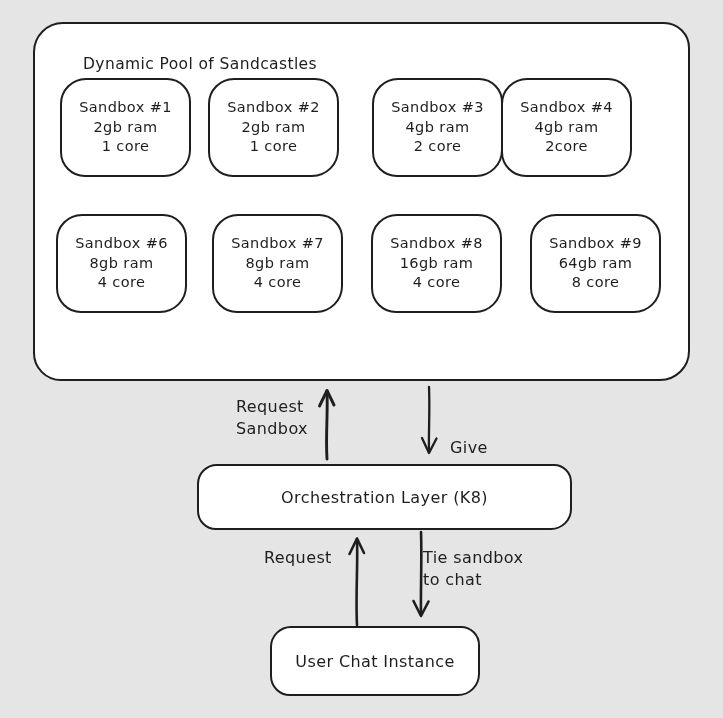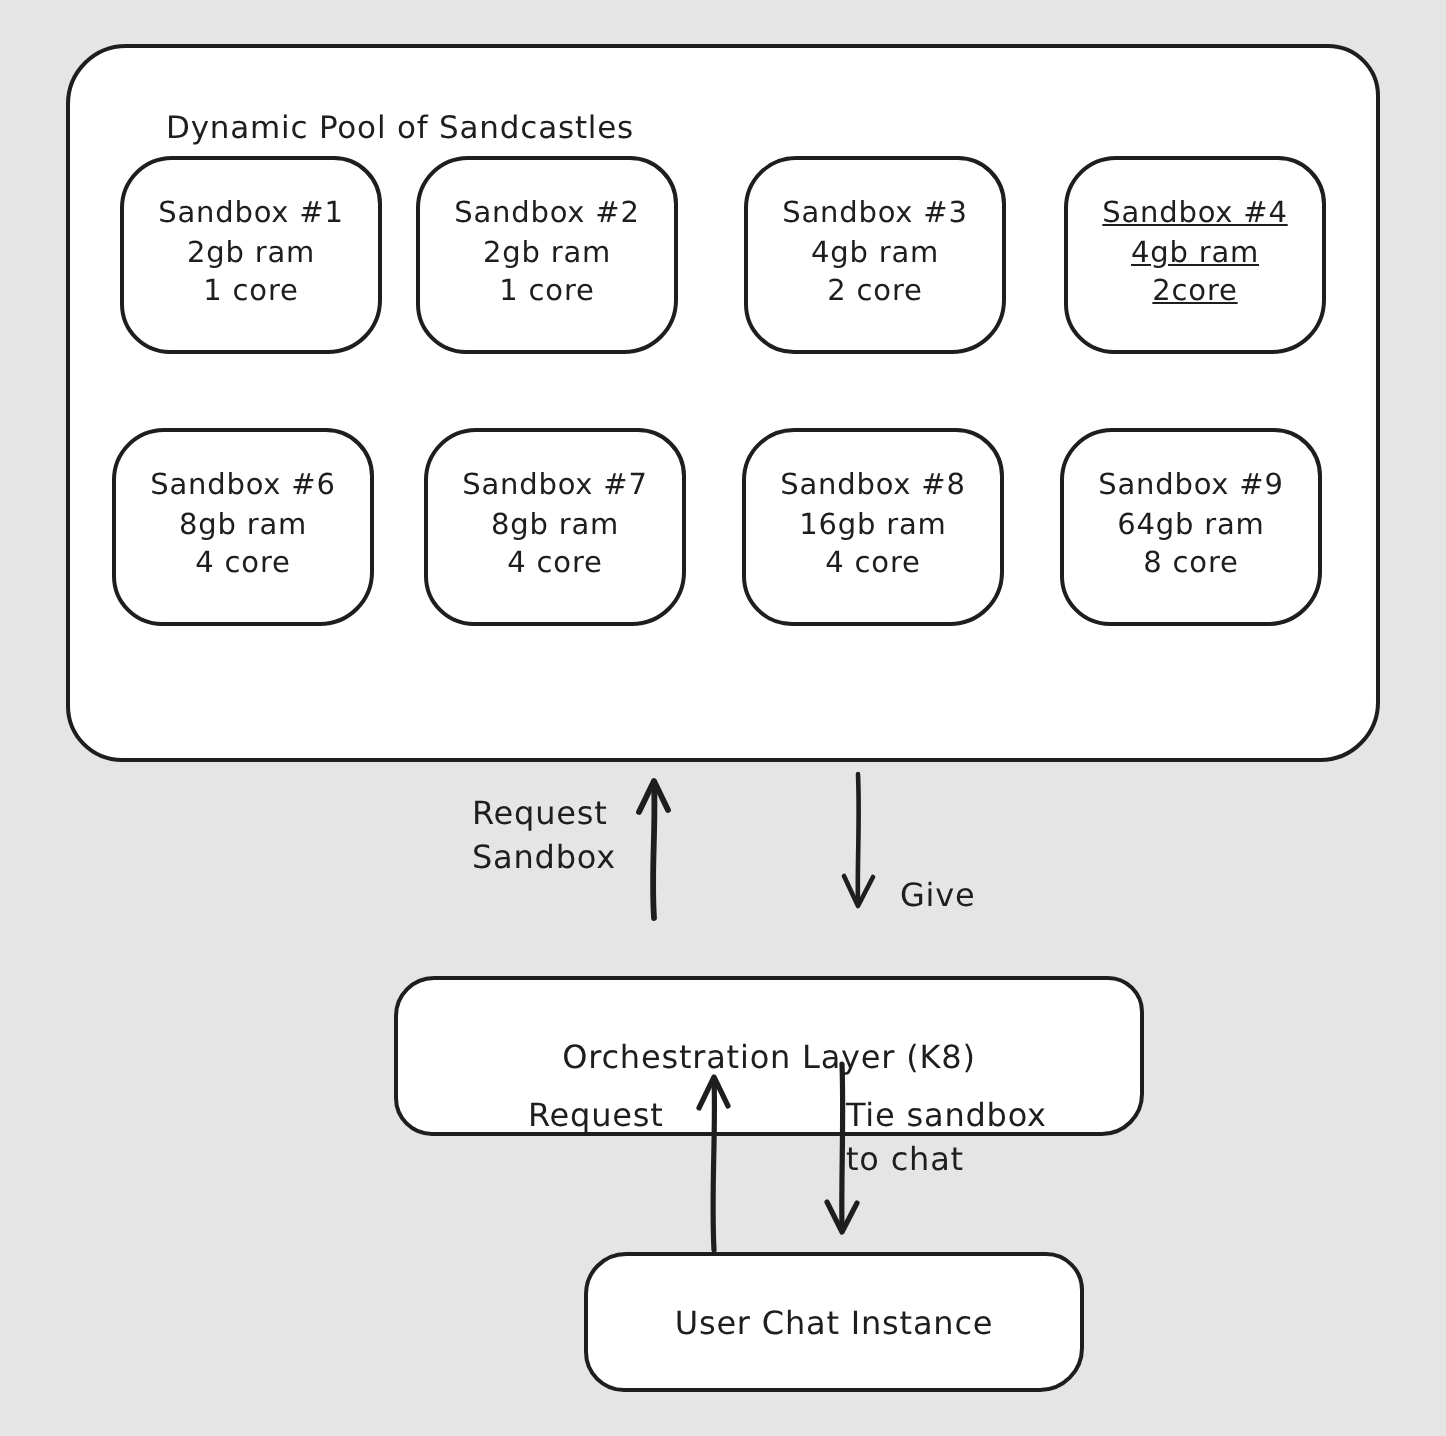--- a/index.html
+++ b/index.html
@@ -50,27 +50,26 @@
   .node {
     display: flex;
     align-items: center;
     justify-content: center;
     text-align: center;
     font-size: 16px;
     border-width: 2.2px;
   }
   .orchestration {
     left: 197px; top: 464px;
-    width: 375px; height: 80px;
+    width: 375px; height: 66px;
     border-radius: 20px 18px 21px 19px;
-    margin-top: 24px;
   }
   .user-chat {
-    left: 292px; top: 626px;
-    width: 250px; height: 70px;
+    left: 270px; top: 626px;
+    width: 210px; height: 70px;
     border-radius: 21px 19px 22px 20px;
   }
   .arrow-label {
     position: absolute;
     font-size: 16px;
     line-height: 22px;
     white-space: pre-line;
   }
   .arrows-svg {
     position: absolute;
@@ -102,21 +101,21 @@
   <div class="box sandbox hand" style="left:208px; top:78px;">
     <div>Sandbox #2</div>
     <div>2gb ram</div>
     <div>1 core</div>
   </div>
   <div class="box sandbox hand" style="left:372px; top:78px;">
     <div>Sandbox #3</div>
     <div>4gb ram</div>
     <div>2 core</div>
   </div>
-  <div class="box sandbox hand" style="left:532px; top:78px;text-decoration:underline;">
+  <div class="box sandbox hand" style="left:501px; top:78px;">
     <div>Sandbox #4</div>
     <div>4gb ram</div>
     <div>2core</div>
   </div>
 
   <div class="box sandbox hand" style="left:56px;  top:214px;">
     <div>Sandbox #6</div>
     <div>8gb ram</div>
     <div>4 core</div>
   </div>

